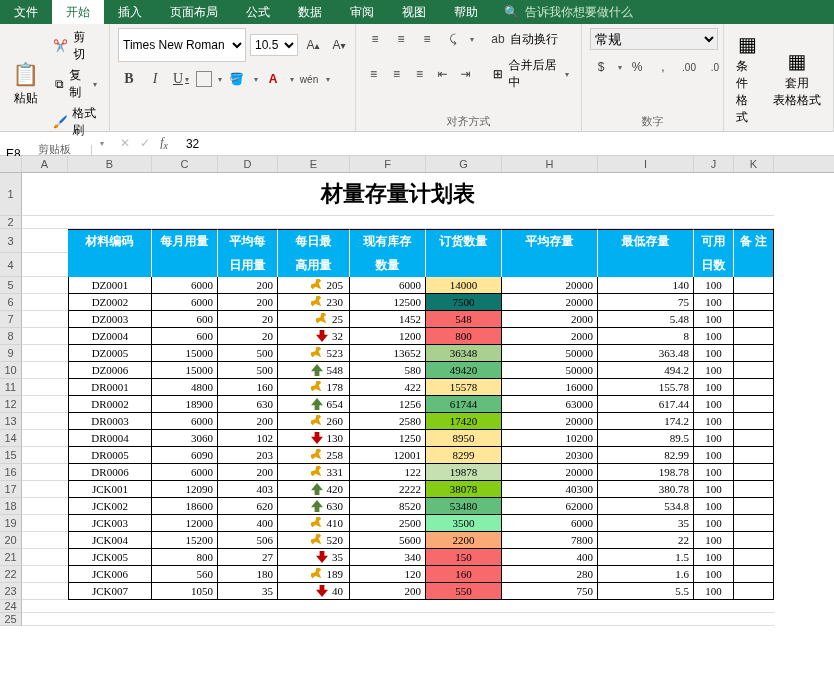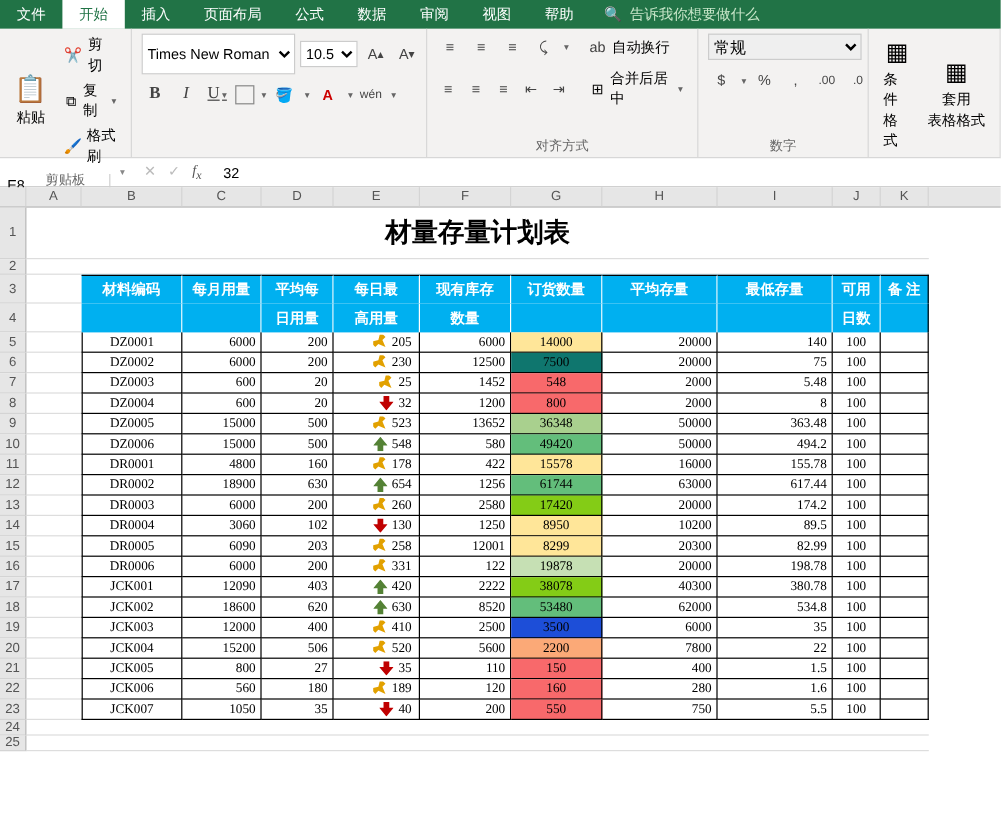--- a/index.html
+++ b/index.html
@@ -533,21 +533,21 @@
         <div class="tcell first-col">JCK003</div>
         <div class="tcell">12000</div>
         <div class="tcell">400</div>
         <div class="tcell arrow-cell">
           <span class="arrow"><svg viewBox="0 0 10 10" width="12" height="12">
               <path d="M0 0 L5 0 L5 3 L10 5 L5 7 L5 10 L0 10 L3 5 Z" fill="#e2a100" transform="rotate(45 5 5)"></path>
             </svg></span>
           <span>410</span>
         </div>
         <div class="tcell">2500</div>
-        <div class="tcell oq" style="background:#1d4ed8">3500</div>
+        <div class="tcell oq" style="background:#86efac">3500</div>
         <div class="tcell">6000</div>
         <div class="tcell">35</div>
         <div class="tcell center">100</div>
         <div class="tcell" style="border-right:1px solid #000"></div>
       </div>
       <div class="rows">
         <div class="rowhdr">20</div>
         <div class="cell"></div>
         <div class="tcell first-col">JCK004</div>
         <div class="tcell">15200</div>
@@ -570,21 +570,21 @@
         <div class="cell"></div>
         <div class="tcell first-col">JCK005</div>
         <div class="tcell">800</div>
         <div class="tcell">27</div>
         <div class="tcell arrow-cell">
           <span class="arrow"><svg viewBox="0 0 10 10" width="12" height="12">
               <path d="M5 10 L0 4 L3 4 L3 0 L7 0 L7 4 L10 4 Z" fill="#c00000"></path>
             </svg></span>
           <span>35</span>
         </div>
-        <div class="tcell">110</div>
+        <div class="tcell">340</div>
         <div class="tcell oq" style="background:#f8696b">150</div>
         <div class="tcell">400</div>
         <div class="tcell">1.5</div>
         <div class="tcell center">100</div>
         <div class="tcell" style="border-right:1px solid #000"></div>
       </div>
       <div class="rows">
         <div class="rowhdr">22</div>
         <div class="cell"></div>
         <div class="tcell first-col">JCK006</div>

